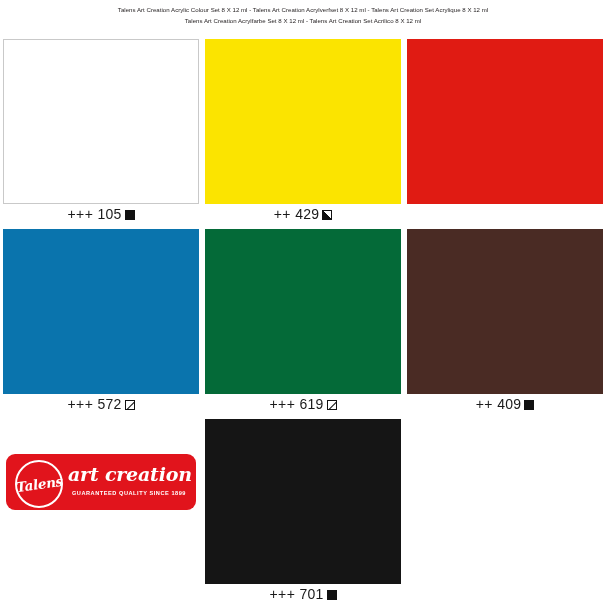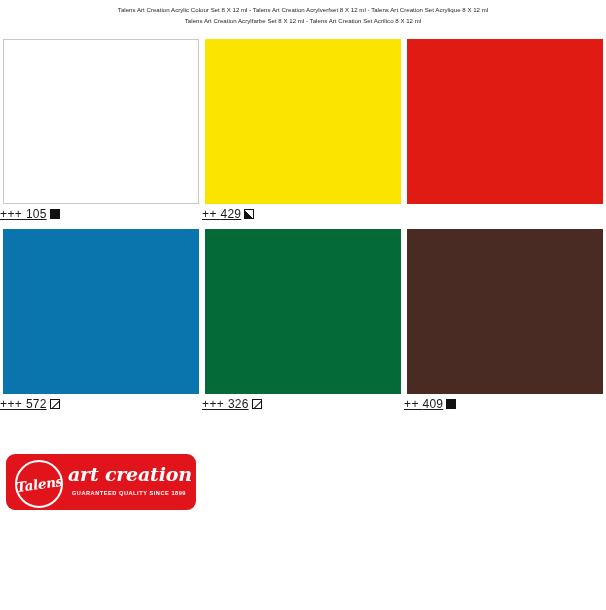--- a/index.html
+++ b/index.html
@@ -60,26 +60,25 @@
     box-sizing: border-box;
   }
   .swatch.bordered {
     border: 1px solid #c9c9c9;
   }
   .caption {
     position: absolute;
     left: 0;
     top: 167px;
     width: 202px;
-    text-align: left;
-    font-size: 12px;
+    text-align: center;
+    font-size: 14px;
     line-height: 16px;
     color: #1a1a1a;
     white-space: nowrap;
-    text-decoration: underline;
   }
   .caption .rating {
     letter-spacing: 0.4px;
   }
   .caption .code {
     letter-spacing: 0.2px;
   }
 
   
   .perm {
@@ -220,21 +219,21 @@
       <div class="caption">
         <span class="rating">+++ </span>
         <span class="code">572</span><span class="perm perm-outline"></span>
       </div>
     </div>
 
     <div class="cell">
       <div class="swatch" style="background: rgb(4, 106, 56);"></div>
       <div class="caption">
         <span class="rating">+++ </span>
-        <span class="code">326</span><span class="perm perm-outline"></span>
+        <span class="code">619</span><span class="perm perm-outline"></span>
       </div>
     </div>
 
 
     <div class="cell">
       <div class="swatch" style="background: rgb(74, 43, 36);"></div>
       <div class="caption">
         <span class="rating">++ </span>
         <span class="code">409</span><span class="perm perm-full"></span>
       </div>
@@ -243,15 +242,22 @@
     <div class="cell logo-cell">
       <div class="logo">
         <div class="logo-badge">
           <span class="logo-badge-text">Talens</span>
         </div>
         <div class="logo-wordmark">art creation</div>
         <div class="logo-tagline">GUARANTEED QUALITY SINCE 1899</div>
       </div>
     </div>
 
+    <div class="cell">
+      <div class="swatch" style="background: rgb(21, 21, 21);"></div>
+      <div class="caption">
+        <span class="rating">+++ </span>
+        <span class="code">701</span><span class="perm perm-full"></span>
+      </div>
+    </div>
 
   </div>
 </div>
 
 </body></html>

